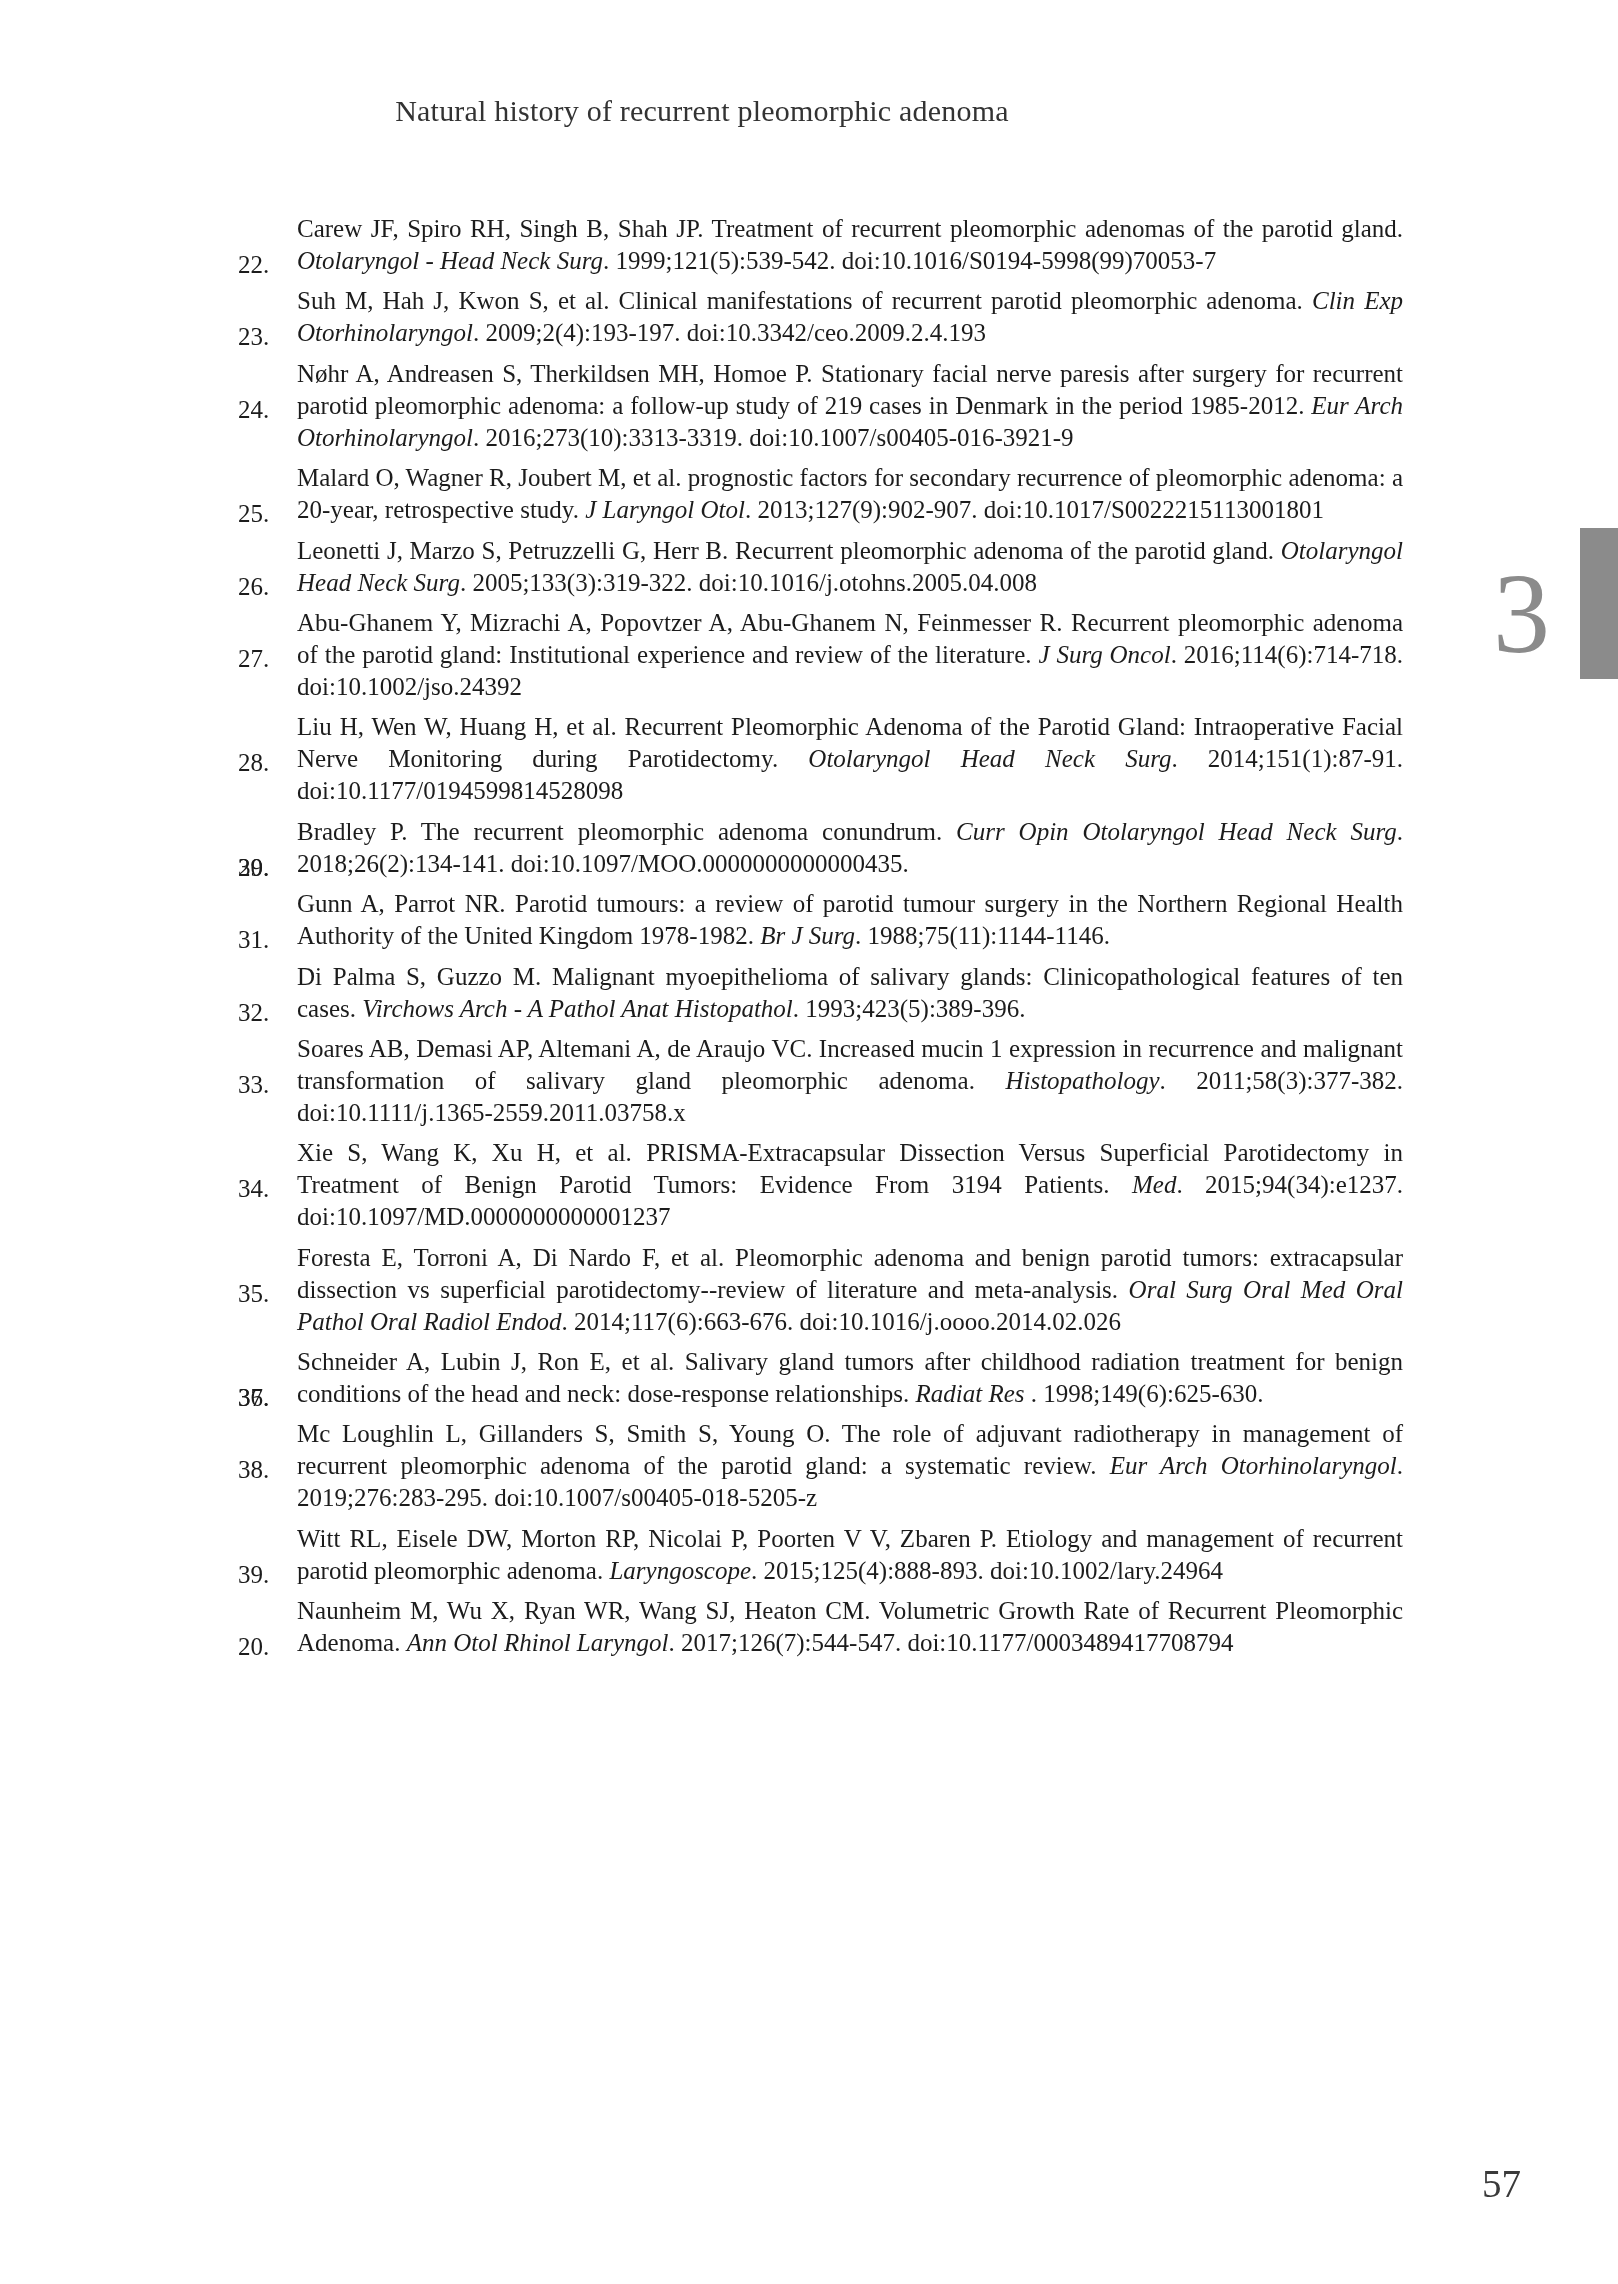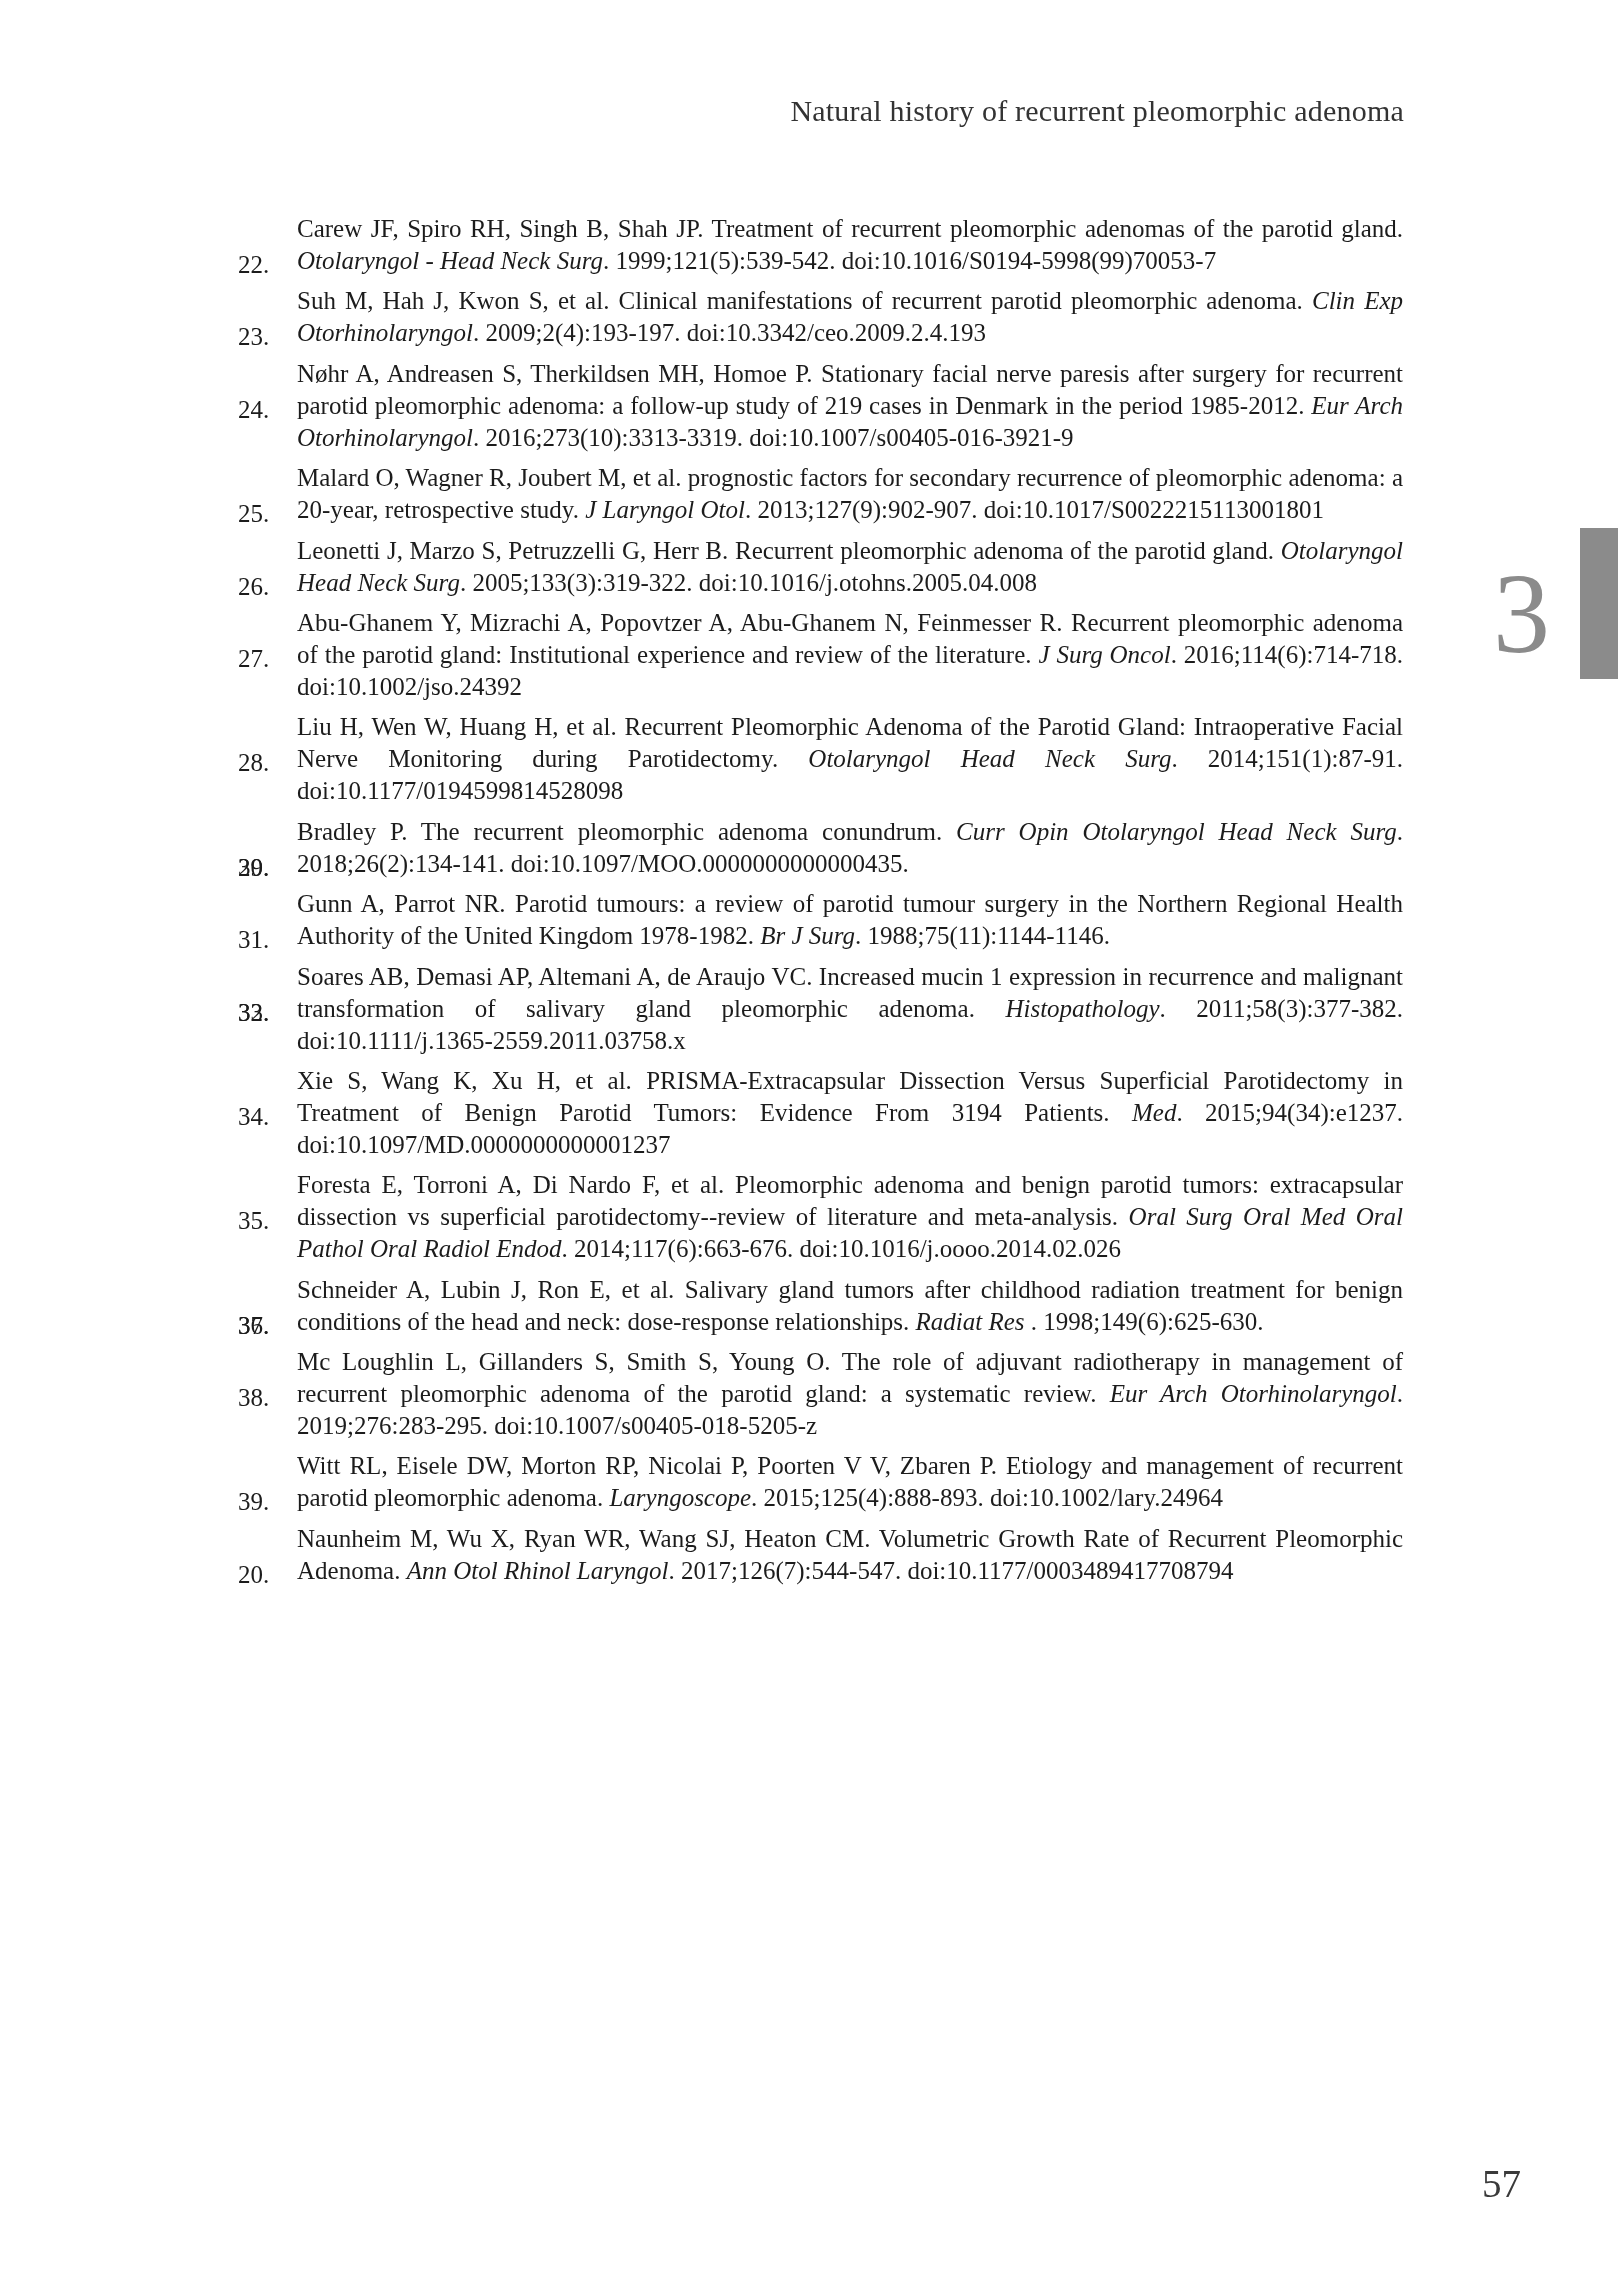--- a/index.html
+++ b/index.html
@@ -12,21 +12,21 @@
     height: 2284px;
     position: relative;
     font-family: "Liberation Serif", "DejaVu Serif", serif;
     overflow: hidden;
   }
   .running-title {
     position: absolute;
     top: 94px;
     left: 0;
     right: 215px;
-    text-align: right;
+    text-align: center;
     font-size: 30px;
     color: #333333;
     letter-spacing: 0.2px;
   }
   .reference-list {
     position: absolute;
     top: 213px;
     left: 238px;
     width: 1165px;
     margin: 0;
@@ -85,21 +85,21 @@
     <li class="reference-item"><span class="ref-num">22.</span><span class="ref-text"><span>Carew JF, Spiro RH, Singh B, Shah JP. Treatment of recurrent pleomorphic adenomas of the parotid gland. </span><i>Otolaryngol - Head Neck Surg</i><span>. 1999;121(5):539-542. doi:10.1016/S0194-5998(99)70053-7</span></span></li>
     <li class="reference-item"><span class="ref-num">23.</span><span class="ref-text"><span>Suh M, Hah J, Kwon S, et al. Clinical manifestations of recurrent parotid pleomorphic adenoma. </span><i>Clin Exp Otorhinolaryngol</i><span>. 2009;2(4):193-197. doi:10.3342/ceo.2009.2.4.193</span></span></li>
     <li class="reference-item"><span class="ref-num">24.</span><span class="ref-text"><span>Nøhr A, Andreasen S, Therkildsen MH, Homoe P. Stationary facial nerve paresis after surgery for recurrent parotid pleomorphic adenoma: a follow-up study of 219 cases in Denmark in the period 1985-2012. </span><i>Eur Arch Otorhinolaryngol</i><span>. 2016;273(10):3313-3319. doi:10.1007/s00405-016-3921-9</span></span></li>
     <li class="reference-item"><span class="ref-num">25.</span><span class="ref-text"><span>Malard O, Wagner R, Joubert M, et al. prognostic factors for secondary recurrence of pleomorphic adenoma: a 20-year, retrospective study. </span><i>J Laryngol Otol</i><span>. 2013;127(9):902-907. doi:10.1017/S0022215113001801</span></span></li>
     <li class="reference-item"><span class="ref-num">26.</span><span class="ref-text"><span>Leonetti J, Marzo S, Petruzzelli G, Herr B. Recurrent pleomorphic adenoma of the parotid gland. </span><i>Otolaryngol Head Neck Surg</i><span>. 2005;133(3):319-322. doi:10.1016/j.otohns.2005.04.008</span></span></li>
     <li class="reference-item"><span class="ref-num">27.</span><span class="ref-text"><span>Abu-Ghanem Y, Mizrachi A, Popovtzer A, Abu-Ghanem N, Feinmesser R. Recurrent pleomorphic adenoma of the parotid gland: Institutional experience and review of the literature. </span><i>J Surg Oncol</i><span>. 2016;114(6):714-718. doi:10.1002/jso.24392</span></span></li>
     <li class="reference-item"><span class="ref-num">28.</span><span class="ref-text"><span>Liu H, Wen W, Huang H, et al. Recurrent Pleomorphic Adenoma of the Parotid Gland: Intraoperative Facial Nerve Monitoring during Parotidectomy. </span><i>Otolaryngol Head Neck Surg</i><span>. 2014;151(1):87-91. doi:10.1177/0194599814528098</span></span></li>
     <li class="reference-item"><span class="ref-num">29.</span></li>
     <li class="reference-item"><span class="ref-num">30.</span><span class="ref-text"><span>Bradley P. The recurrent pleomorphic adenoma conundrum. </span><i>Curr Opin Otolaryngol Head Neck Surg</i><span>. 2018;26(2):134-141. doi:10.1097/MOO.0000000000000435.</span></span></li>
     <li class="reference-item"><span class="ref-num">31.</span><span class="ref-text"><span>Gunn A, Parrot NR. Parotid tumours: a review of parotid tumour surgery in the Northern Regional Health Authority of the United Kingdom 1978-1982. </span><i>Br J Surg</i><span>. 1988;75(11):1144-1146.</span></span></li>
-    <li class="reference-item"><span class="ref-num">32.</span></li>
+    <li class="reference-item"><span class="ref-num">32.</span><span class="ref-text"><span>Di Palma S, Guzzo M. Malignant myoepithelioma of salivary glands: Clinicopathological features of ten cases. </span><i>Virchows Arch - A Pathol Anat Histopathol</i><span>. 1993;423(5):389-396.</span></span></li>
     <li class="reference-item"><span class="ref-num">33.</span><span class="ref-text"><span>Soares AB, Demasi AP, Altemani A, de Araujo VC. Increased mucin 1 expression in recurrence and malignant transformation of salivary gland pleomorphic adenoma. </span><i>Histopathology</i><span>. 2011;58(3):377-382. doi:10.1111/j.1365-2559.2011.03758.x</span></span></li>
     <li class="reference-item"><span class="ref-num">34.</span><span class="ref-text"><span>Xie S, Wang K, Xu H, et al. PRISMA-Extracapsular Dissection Versus Superficial Parotidectomy in Treatment of Benign Parotid Tumors: Evidence From 3194 Patients. </span><i>Med</i><span>. 2015;94(34):e1237. doi:10.1097/MD.0000000000001237</span></span></li>
     <li class="reference-item"><span class="ref-num">35.</span><span class="ref-text"><span>Foresta E, Torroni A, Di Nardo F, et al. Pleomorphic adenoma and benign parotid tumors: extracapsular dissection vs superficial parotidectomy--review of literature and meta-analysis. </span><i>Oral Surg Oral Med Oral Pathol Oral Radiol Endod</i><span>. 2014;117(6):663-676. doi:10.1016/j.oooo.2014.02.026</span></span></li>
     <li class="reference-item"><span class="ref-num">36.</span></li>
     <li class="reference-item"><span class="ref-num">37.</span><span class="ref-text"><span>Schneider A, Lubin J, Ron E, et al. Salivary gland tumors after childhood radiation treatment for benign conditions of the head and neck: dose-response relationships. </span><i>Radiat Res</i><span> . 1998;149(6):625-630.</span></span></li>
     <li class="reference-item"><span class="ref-num">38.</span><span class="ref-text"><span>Mc Loughlin L, Gillanders S, Smith S, Young O. The role of adjuvant radiotherapy in management of recurrent pleomorphic adenoma of the parotid gland: a systematic review. </span><i>Eur Arch Otorhinolaryngol</i><span>. 2019;276:283-295. doi:10.1007/s00405-018-5205-z</span></span></li>
     <li class="reference-item"><span class="ref-num">39.</span><span class="ref-text"><span>Witt RL, Eisele DW, Morton RP, Nicolai P, Poorten V V, Zbaren P. Etiology and management of recurrent parotid pleomorphic adenoma. </span><i>Laryngoscope</i><span>. 2015;125(4):888-893. doi:10.1002/lary.24964</span></span></li>
     <li class="reference-item"><span class="ref-num">20.</span><span class="ref-text"><span>Naunheim M, Wu X, Ryan WR, Wang SJ, Heaton CM. Volumetric Growth Rate of Recurrent Pleomorphic Adenoma. </span><i>Ann Otol Rhinol Laryngol</i><span>. 2017;126(7):544-547. doi:10.1177/0003489417708794</span></span></li>
   </ol>
 

